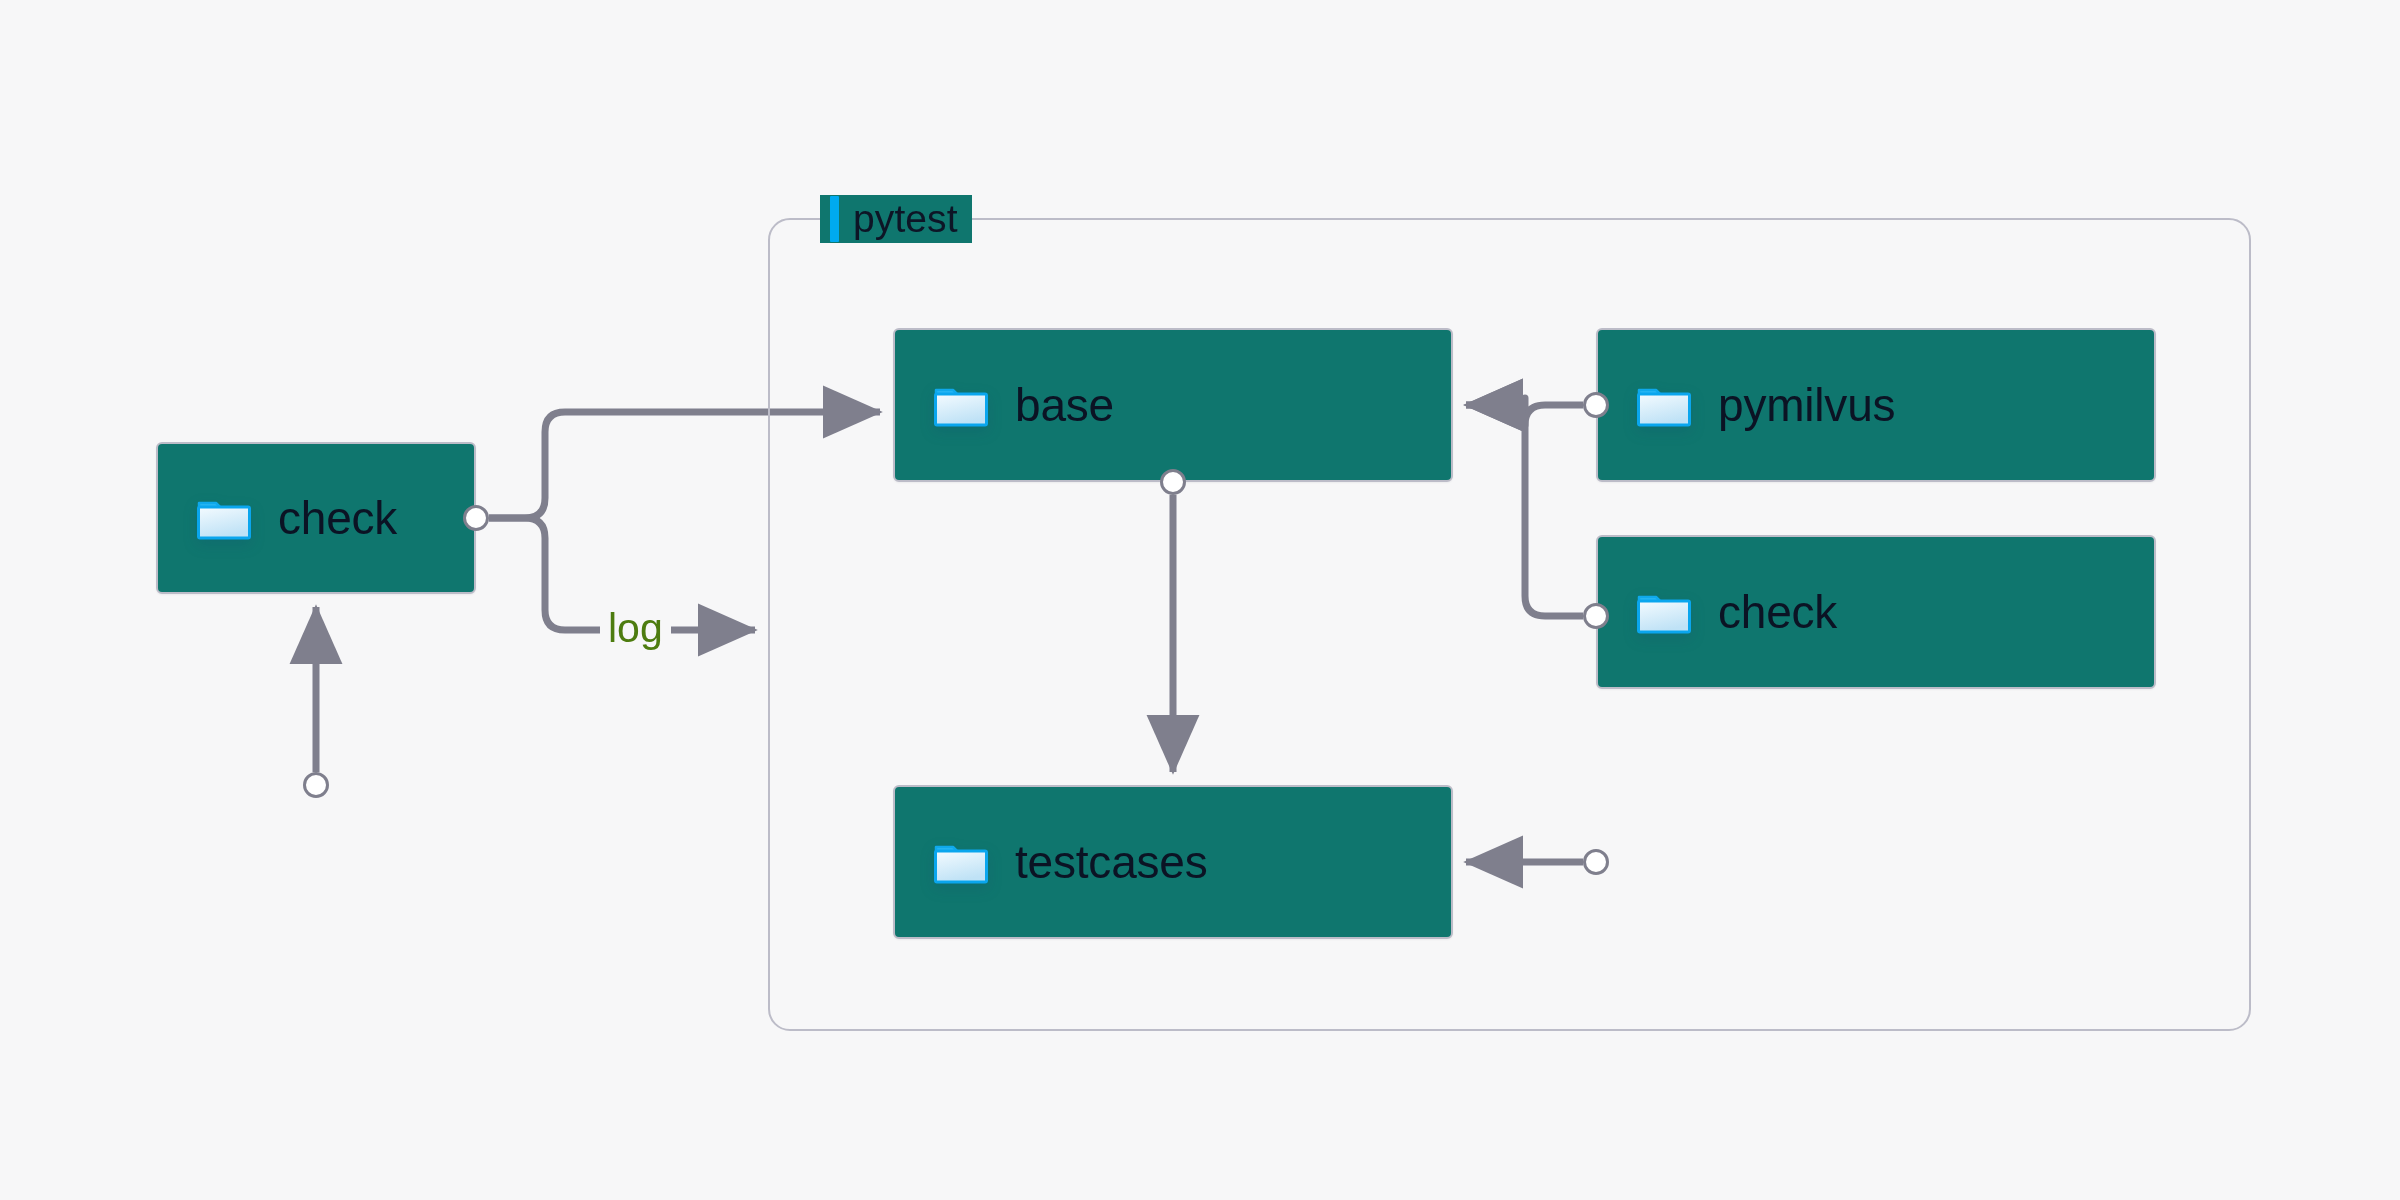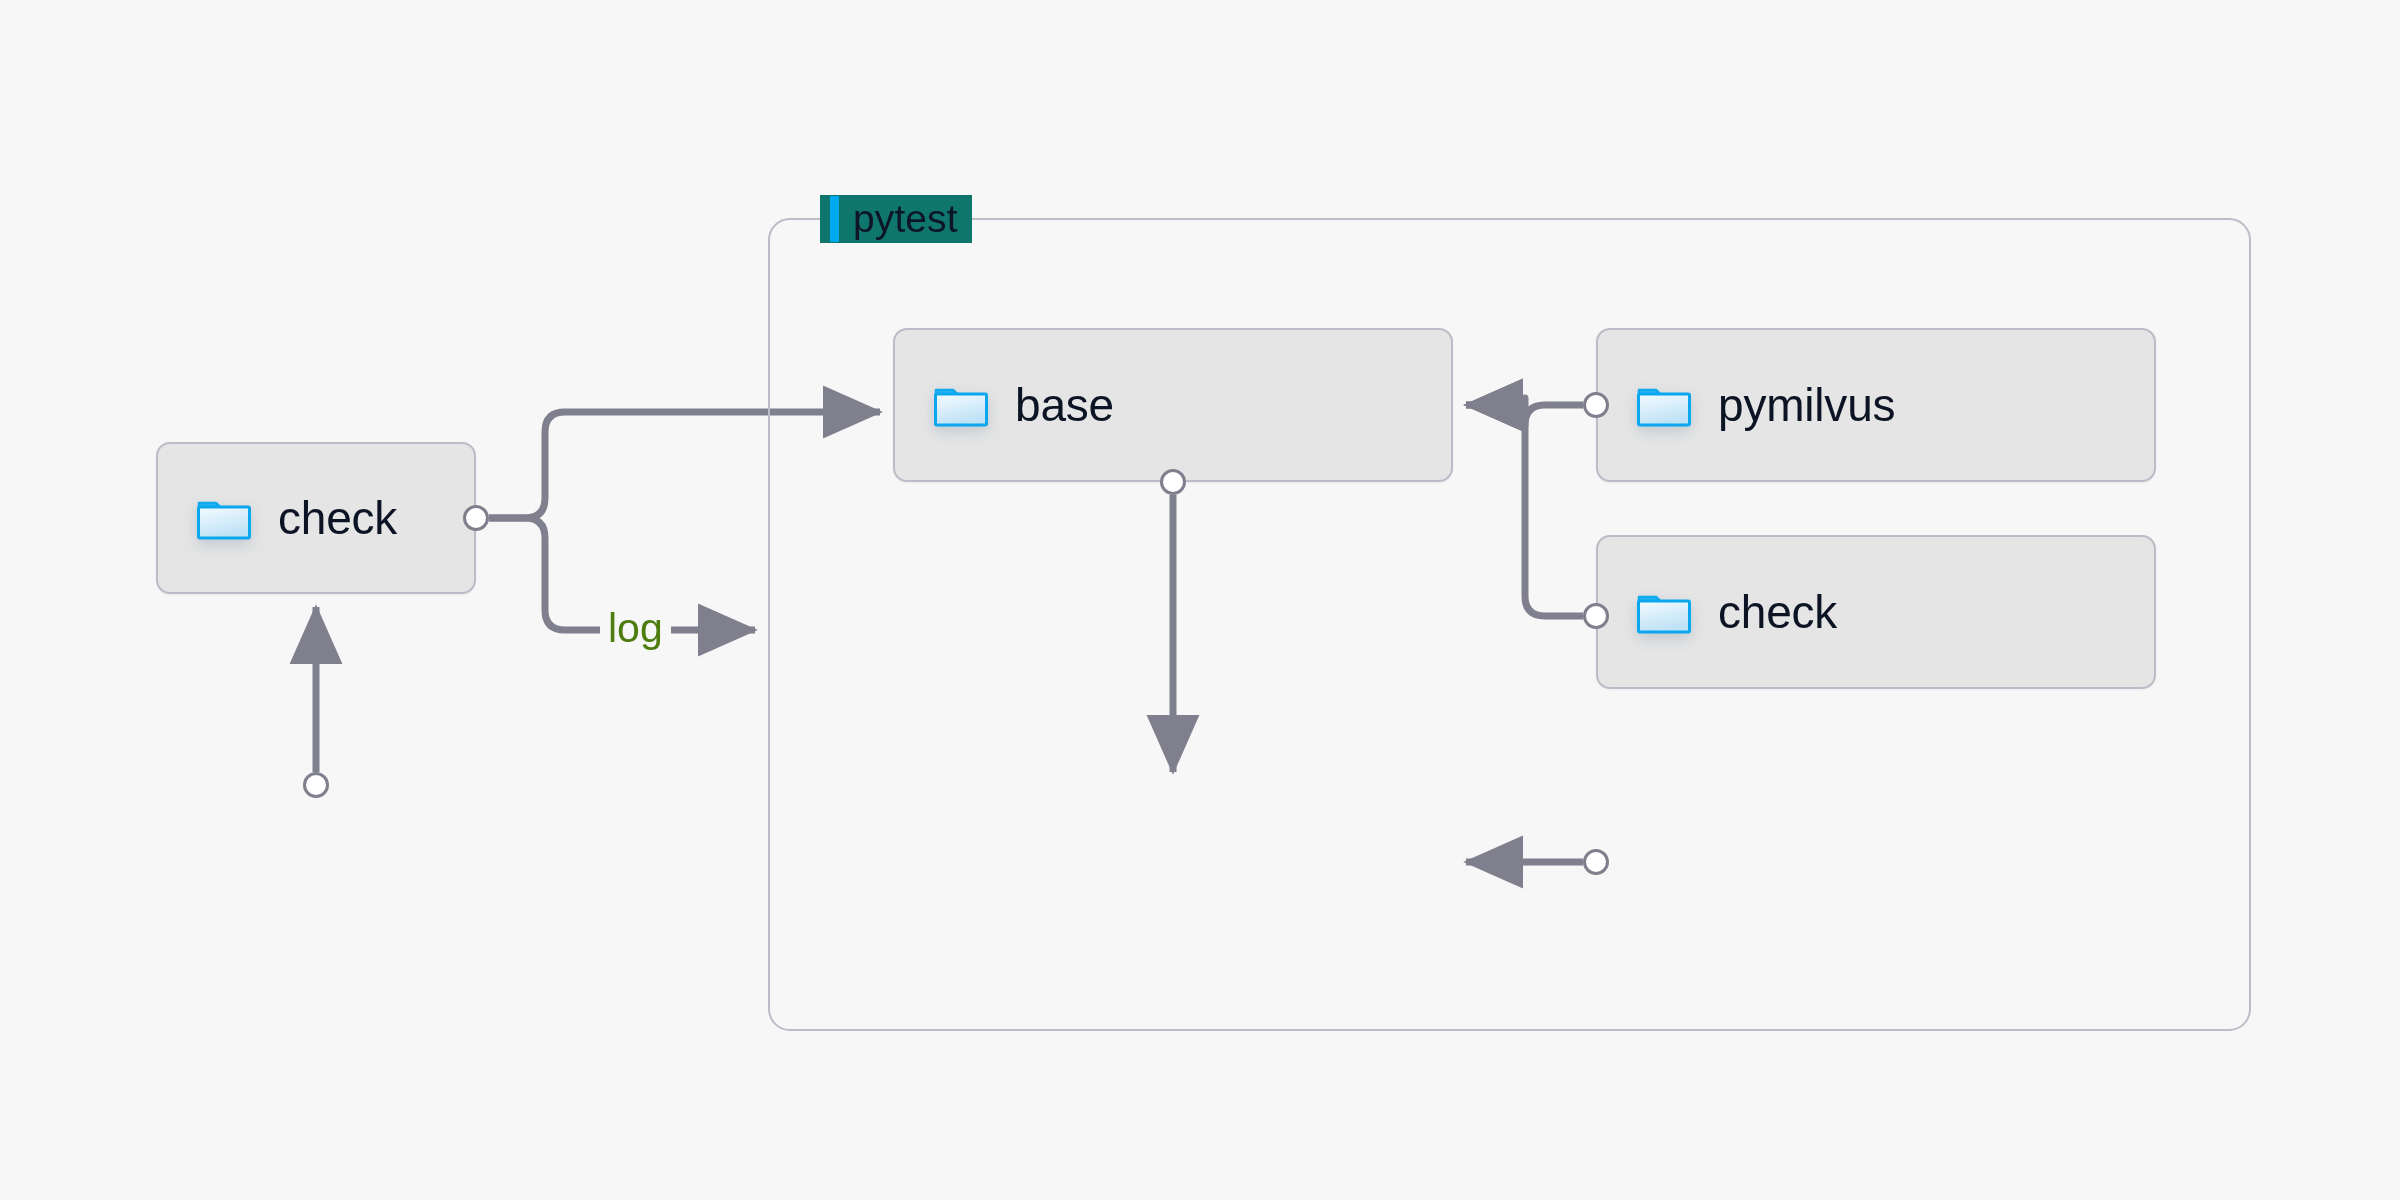--- a/index.html
+++ b/index.html
@@ -56,23 +56,23 @@
   .group-label-text {
     font-size: 39px;
     color: #0d1526;
     letter-spacing: 0.1px;
     white-space: nowrap;
   }
   
   .node {
     position: absolute;
     box-sizing: border-box;
-    background: #e5e5e5;
+    background: #0f766e;
     border: 2px solid #bcbcc8;
-    border-radius: 14px;
+    border-radius: 6px;
     display: flex;
     align-items: center;
     padding-left: 38px;
     gap: 26px;
     box-shadow: 0 1px 2px rgba(22, 28, 45, 0.05);
   }
   .node-label {
     font-size: 46px;
     color: #0b1324;
     letter-spacing: -0.2px;
@@ -167,20 +167,27 @@
 
   <div class="node" style="left:893px; top:328px; width:560px; height:154px;">
     <svg class="folder-icon" viewBox="0 0 56 46">
       <path d="M3 8 h17 l5 5 h-22 z" fill="url(#folderTab)" stroke="#0fa9ec" stroke-width="2.5" stroke-linejoin="round"></path>
       <rect x="2.5" y="12" width="51" height="31" rx="1.5" fill="url(#folderBody)" stroke="#0aa6ee" stroke-width="3"></rect>
     </svg>
     <span class="node-label">base</span>
   </div>
   <div class="port" style="left:1160px; top:469px;"></div>
 
+  <div class="node" style="left:893px; top:785px; width:560px; height:154px;">
+    <svg class="folder-icon" viewBox="0 0 56 46">
+      <path d="M3 8 h17 l5 5 h-22 z" fill="url(#folderTab)" stroke="#0fa9ec" stroke-width="2.5" stroke-linejoin="round"></path>
+      <rect x="2.5" y="12" width="51" height="31" rx="1.5" fill="url(#folderBody)" stroke="#0aa6ee" stroke-width="3"></rect>
+    </svg>
+    <span class="node-label">testcases</span>
+  </div>
 
   <div class="node" style="left:1596px; top:328px; width:560px; height:154px;">
     <svg class="folder-icon" viewBox="0 0 56 46">
       <path d="M3 8 h17 l5 5 h-22 z" fill="url(#folderTab)" stroke="#0fa9ec" stroke-width="2.5" stroke-linejoin="round"></path>
       <rect x="2.5" y="12" width="51" height="31" rx="1.5" fill="url(#folderBody)" stroke="#0aa6ee" stroke-width="3"></rect>
     </svg>
     <span class="node-label">pymilvus</span>
   </div>
   <div class="port" style="left:1583px; top:392px;"></div>
 

